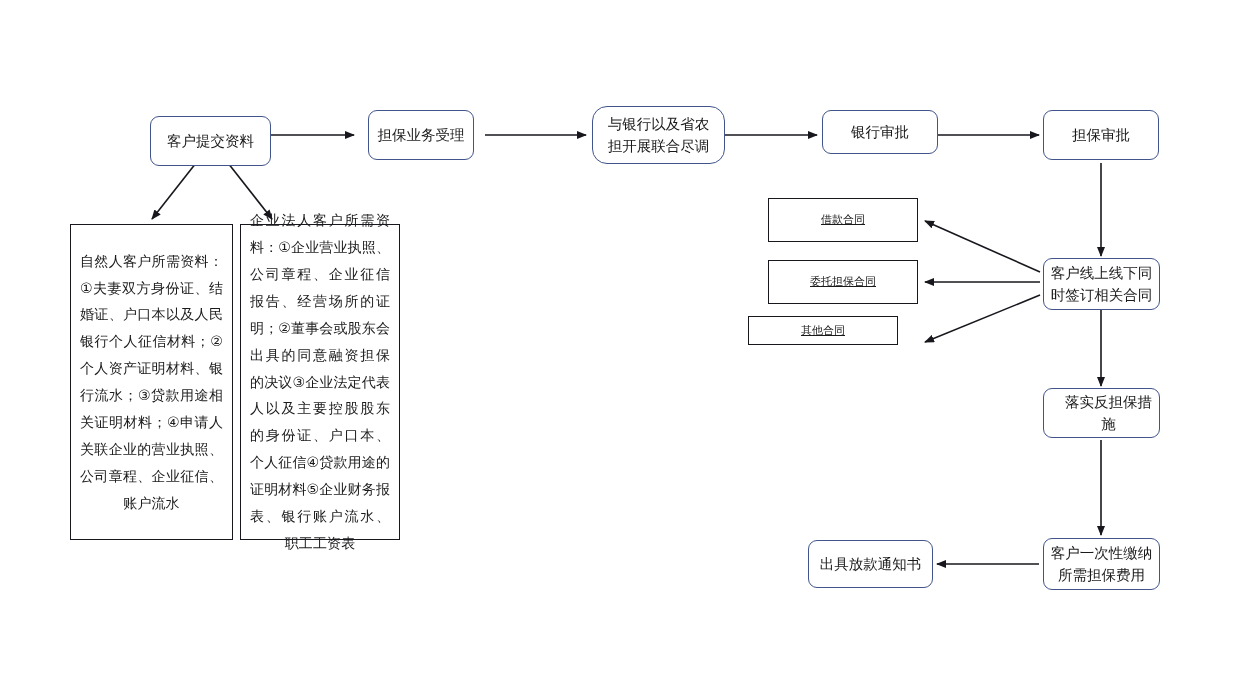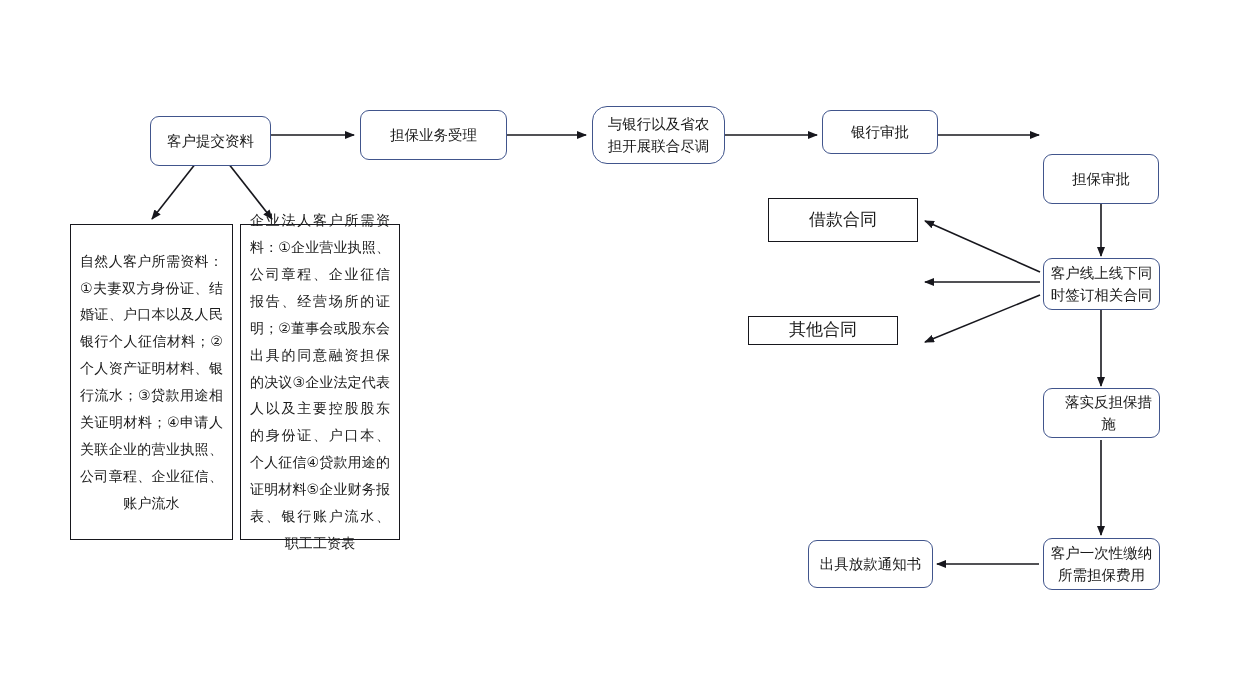--- a/index.html
+++ b/index.html
@@ -38,22 +38,23 @@
   }
   .node.proc {
     border: 1.5px solid #41558c;
     border-radius: 9px;
     font-size: 14.5px;
     line-height: 1.55;
   }
   .node.doc {
     border: 1.4px solid #17171d;
     border-radius: 0;
-    font-size: 17px;
+    font-size: 11px;
     line-height: 1.55;
+    text-decoration: underline;
   }
   .node.detail {
     border: 1.4px solid #17171d;
     border-radius: 0;
     font-size: 14px;
     line-height: 1.92;
     align-items: center;
     justify-content: center;
     padding: 6px 9px;
     text-align: justify;
@@ -96,49 +97,52 @@
 
     <line x1="1101" y1="309" x2="1101" y2="386" stroke="#17171d" stroke-width="1.6" marker-end="url(#ah)"></line>
     <line x1="1101" y1="440" x2="1101" y2="535" stroke="#17171d" stroke-width="1.6" marker-end="url(#ah)"></line>
     <line x1="1039" y1="564" x2="937" y2="564" stroke="#17171d" stroke-width="1.6" marker-end="url(#ah)"></line>
   </svg>
 
   <div class="node proc" style="left:150px; top:116px; width:121px; height:50px;">
     <span class="lbl">客户提交资料</span>
   </div>
 
-  <div class="node proc" style="left:360px; top:110px; width:147px; height:50px;">
+  <div class="node proc" style="left:368px; top:110px; width:106px; height:50px;">
     <span class="lbl">担保业务受理</span>
   </div>
 
   <div class="node proc" style="left:592px; top:106px; width:133px; height:58px;border-radius:15px;">
     <span class="lbl">与银行以及省农
 担开展联合尽调</span>
   </div>
 
   <div class="node proc" style="left:822px; top:110px; width:116px; height:44px;">
     <span class="lbl">银行审批</span>
   </div>
 
-  <div class="node proc" style="left:1043px; top:110px; width:116px; height:50px;margin-top:44px;">
+  <div class="node proc" style="left:1043px; top:110px; width:116px; height:50px;">
     <span class="lbl">担保审批</span>
   </div>
 
   <div class="node detail" style="left:70px; top:224px; width:163px; height:316px;">
     <span class="inner lbl">自然人客户所需资料：①夫妻双方身份证、结婚证、户口本以及人民银行个人征信材料；②个人资产证明材料、银行流水；③贷款用途相关证明材料；④申请人关联企业的营业执照、公司章程、企业征信、账户流水</span>
   </div>
 
   <div class="node detail" style="left:240px; top:224px; width:160px; height:316px;">
     <span class="inner lbl">企业法人客户所需资料：①企业营业执照、公司章程、企业征信报告、经营场所的证明；②董事会或股东会出具的同意融资担保的决议③企业法定代表人以及主要控股股东的身份证、户口本、个人征信④贷款用途的证明材料⑤企业财务报表、银行账户流水、职工工资表</span>
   </div>
 
   <div class="node doc" style="left:768px; top:198px; width:150px; height:44px;">
     <span class="lbl">借款合同</span>
   </div>
 
+  <div class="node doc" style="left:768px; top:260px; width:150px; height:44px;">
+    <span class="lbl">委托担保合同</span>
+  </div>
 
   <div class="node doc" style="left:748px; top:316px; width:150px; height:29px;">
     <span class="lbl">其他合同</span>
   </div>
 
   <div class="node proc" style="left:1043px; top:258px; width:117px; height:52px;">
     <span class="lbl">客户线上线下同
 时签订相关合同</span>
   </div>
 

